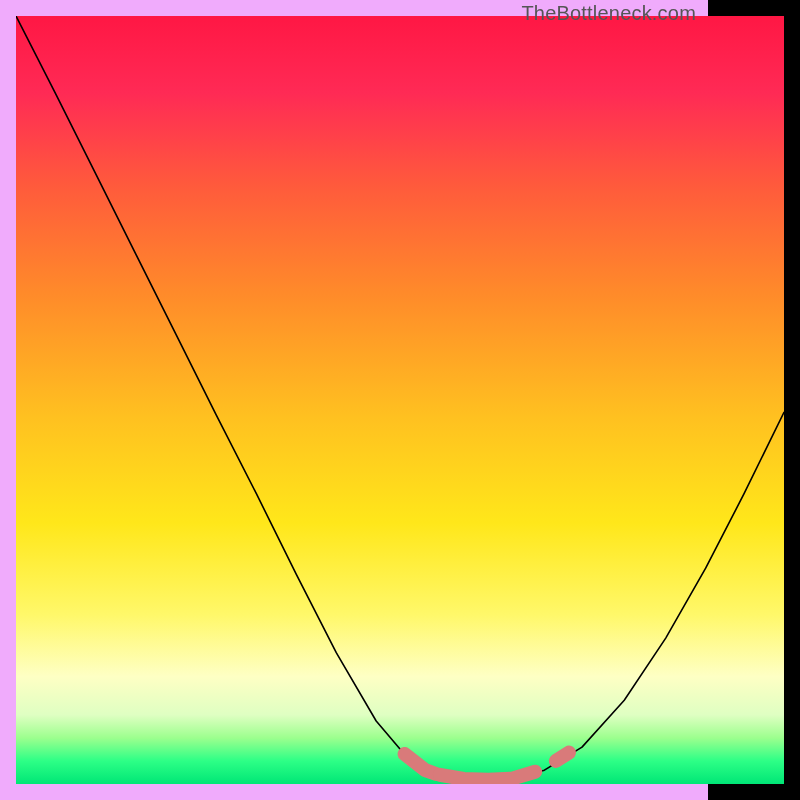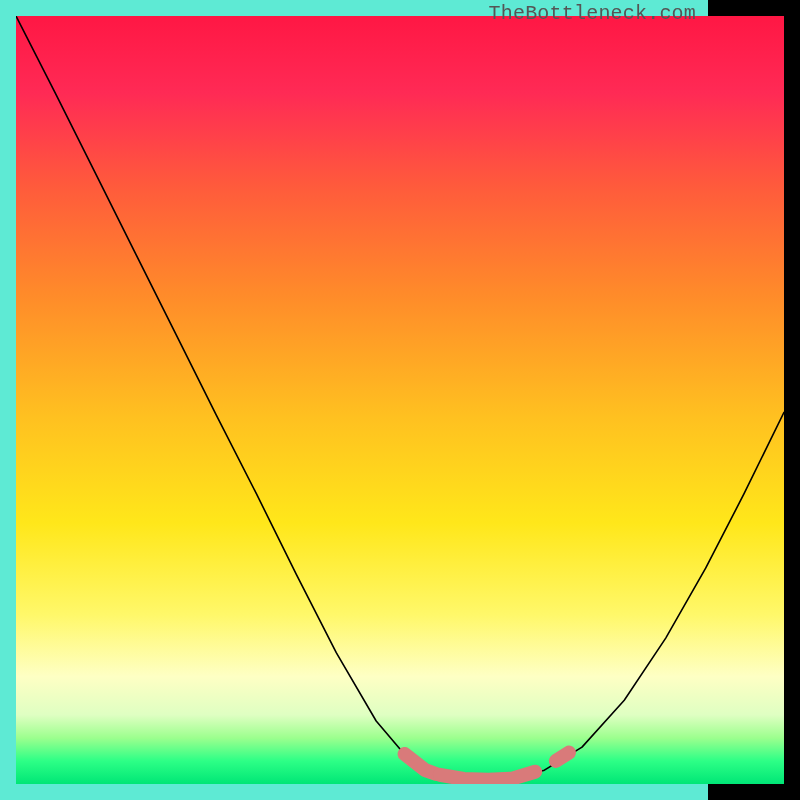--- a/index.html
+++ b/index.html
@@ -8,22 +8,21 @@
     width: 800px;
     height: 800px;
     background: #000;
     font-family: Arial, Helvetica, sans-serif;
     overflow: hidden;
   }
   .stage {
     position: relative;
     width: 708px;
     height: 800px;
-    background: #5eead4;
-    font-family: Liberation Mono, monospace;
+    background: #f0abfc;
   }
   .plot-area {
     position: absolute;
     left: 16px;
     top: 16px;
     width: 768px;
     height: 768px;
     background: linear-gradient(
       to bottom,
       #ff1744 0%,

